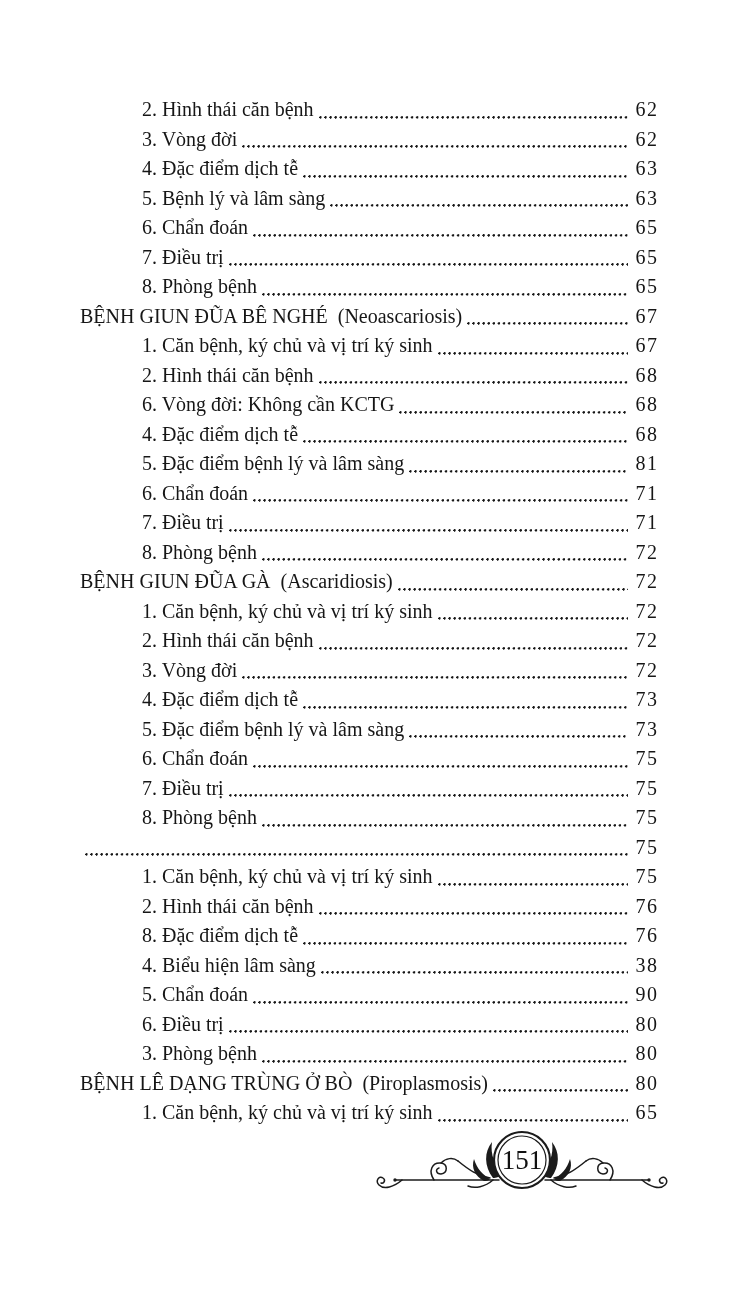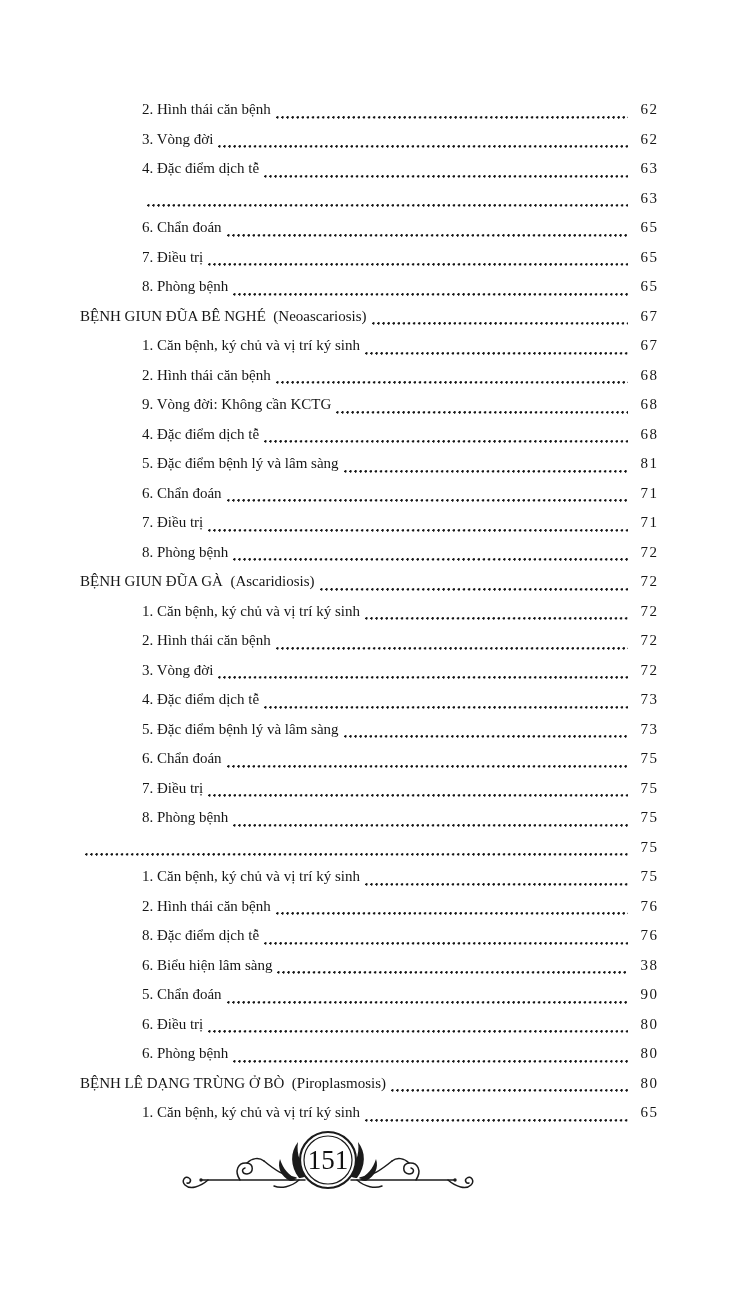--- a/index.html
+++ b/index.html
@@ -12,21 +12,21 @@
     padding: 95px 87px 0 80px;
     font-family: "Liberation Serif", "DejaVu Serif", serif;
     color: #161616;
     overflow: hidden;
   }
   .toc { display: block; }
   .toc-row {
     display: flex;
     align-items: flex-start;
     height: 29.5px;
-    font-size: 15px;
+    font-size: 20px;
     line-height: 29.5px;
     white-space: nowrap;
   }
   .toc-row.level-1 { padding-left: 62px; }
   .toc-title { flex: 0 0 auto; }
   .leader {
     flex: 1 1 auto;
     align-self: flex-end;
     height: 3px;
     margin: 0 4px 6px 5px;
@@ -36,25 +36,25 @@
   }
   .toc-page {
     flex: 0 0 auto;
     min-width: 27px;
     text-align: right;
     letter-spacing: 1.5px;
     margin-right: -1.5px;
   }
   .page-footer {
     position: absolute;
-    left: 0;
+    left: 16px;
     top: 1128px;
     width: 656px;
     display: flex;
-    justify-content: center;
+    justify-content: flex-end;
   }
   .orn { display: block; }
   .orn path, .orn circle.ring {
     stroke: #1b1b1b;
     fill: none;
     stroke-width: 1.5;
     stroke-linecap: round;
   }
   .orn circle.ring { fill: #ffffff; }
   .orn circle.ring.outer { stroke-width: 2.2; }
@@ -85,20 +85,21 @@
     <span class="toc-page">62</span>
   </div>
 
   <div class="toc-row level-1">
     <span class="toc-title">4. Đặc điểm dịch tễ</span>
     <span class="leader"></span>
     <span class="toc-page">63</span>
   </div>
 
   <div class="toc-row level-1">
+    <span class="toc-title">5. Bệnh lý và lâm sàng</span>
     <span class="leader"></span>
     <span class="toc-page">63</span>
   </div>
 
   <div class="toc-row level-1">
     <span class="toc-title">6. Chẩn đoán</span>
     <span class="leader"></span>
     <span class="toc-page">65</span>
   </div>
 
@@ -126,21 +127,21 @@
     <span class="toc-page">67</span>
   </div>
 
   <div class="toc-row level-1">
     <span class="toc-title">2. Hình thái căn bệnh</span>
     <span class="leader"></span>
     <span class="toc-page">68</span>
   </div>
 
   <div class="toc-row level-1">
-    <span class="toc-title">9. Vòng đời: Không cần KCTG</span>
+    <span class="toc-title">6. Vòng đời: Không cần KCTG</span>
     <span class="leader"></span>
     <span class="toc-page">68</span>
   </div>
 
   <div class="toc-row level-1">
     <span class="toc-title">4. Đặc điểm dịch tễ</span>
     <span class="leader"></span>
     <span class="toc-page">68</span>
   </div>
 
@@ -239,39 +240,39 @@
     <span class="toc-page">76</span>
   </div>
 
   <div class="toc-row level-1">
     <span class="toc-title">8. Đặc điểm dịch tễ</span>
     <span class="leader"></span>
     <span class="toc-page">76</span>
   </div>
 
   <div class="toc-row level-1">
-    <span class="toc-title">6. Biểu hiện lâm sàng</span>
+    <span class="toc-title">4. Biểu hiện lâm sàng</span>
     <span class="leader"></span>
     <span class="toc-page">38</span>
   </div>
 
   <div class="toc-row level-1">
     <span class="toc-title">5. Chẩn đoán</span>
     <span class="leader"></span>
     <span class="toc-page">90</span>
   </div>
 
   <div class="toc-row level-1">
     <span class="toc-title">6. Điều trị</span>
     <span class="leader"></span>
     <span class="toc-page">80</span>
   </div>
 
   <div class="toc-row level-1">
-    <span class="toc-title">6. Phòng bệnh</span>
+    <span class="toc-title">3. Phòng bệnh</span>
     <span class="leader"></span>
     <span class="toc-page">80</span>
   </div>
 
   <div class="toc-row level-0">
     <span class="toc-title">BỆNH LÊ DẠNG TRÙNG Ở BÒ&nbsp; (Piroplasmosis)</span>
     <span class="leader"></span>
     <span class="toc-page">80</span>
   </div>
 

